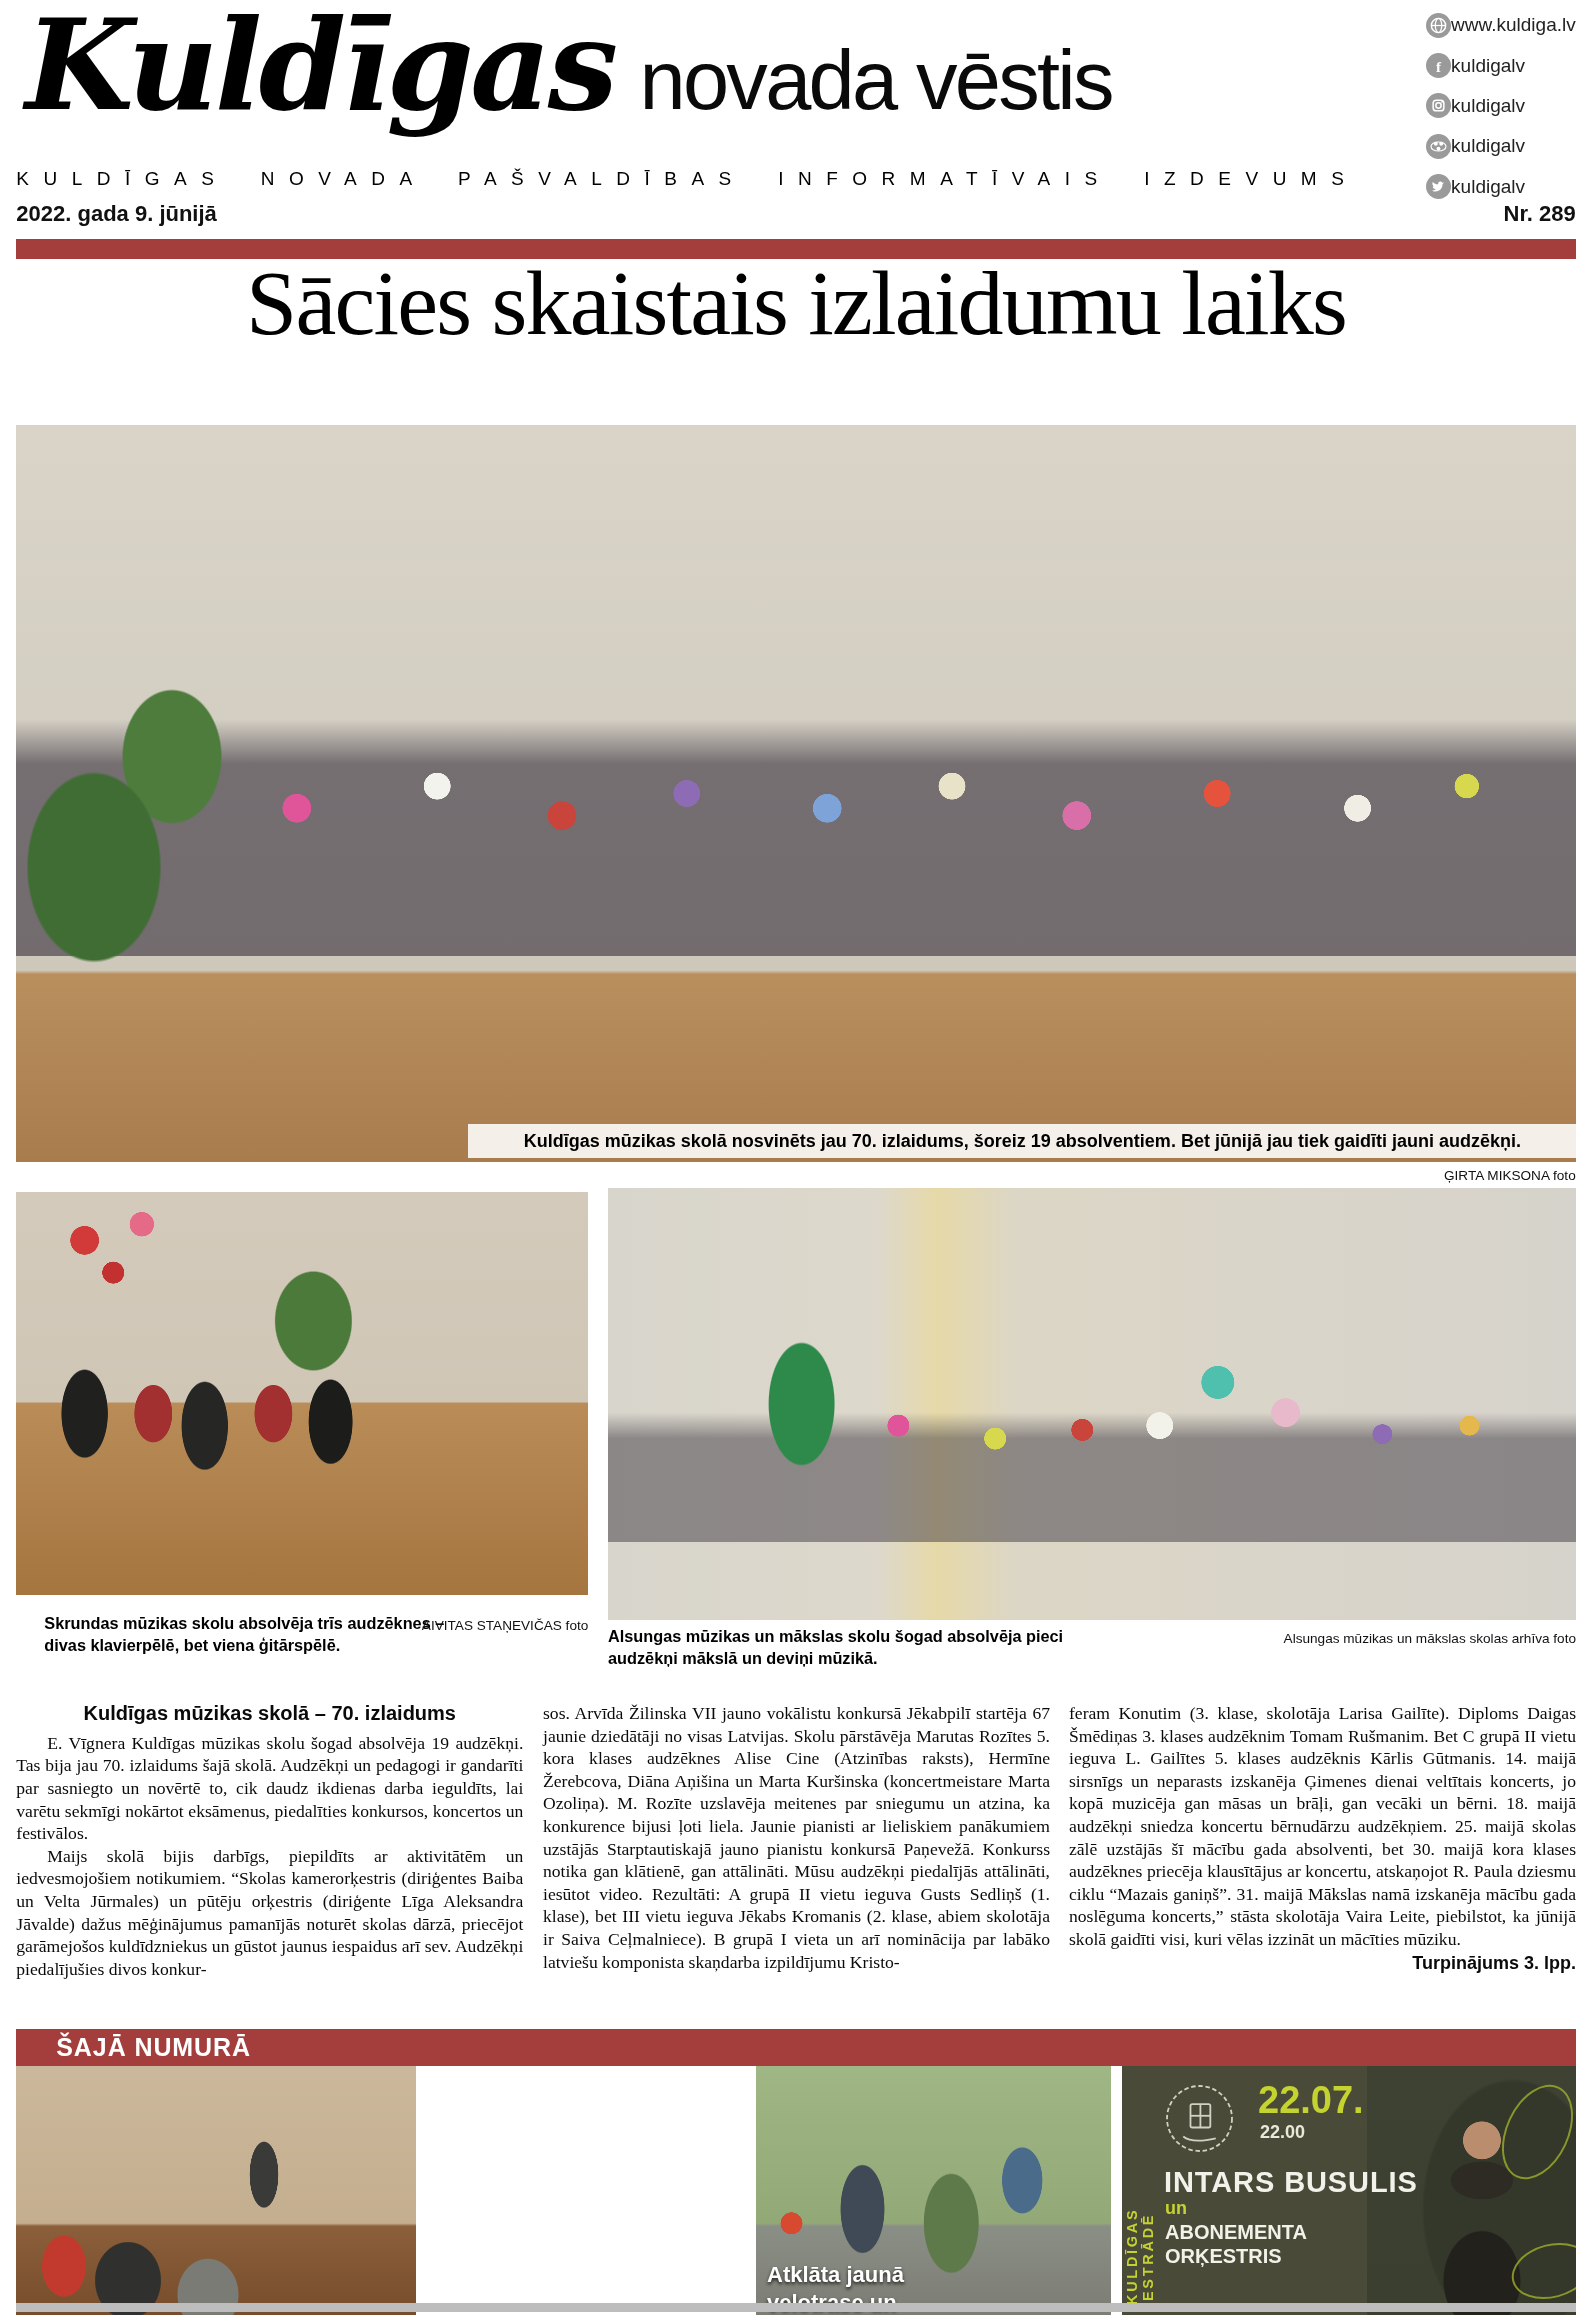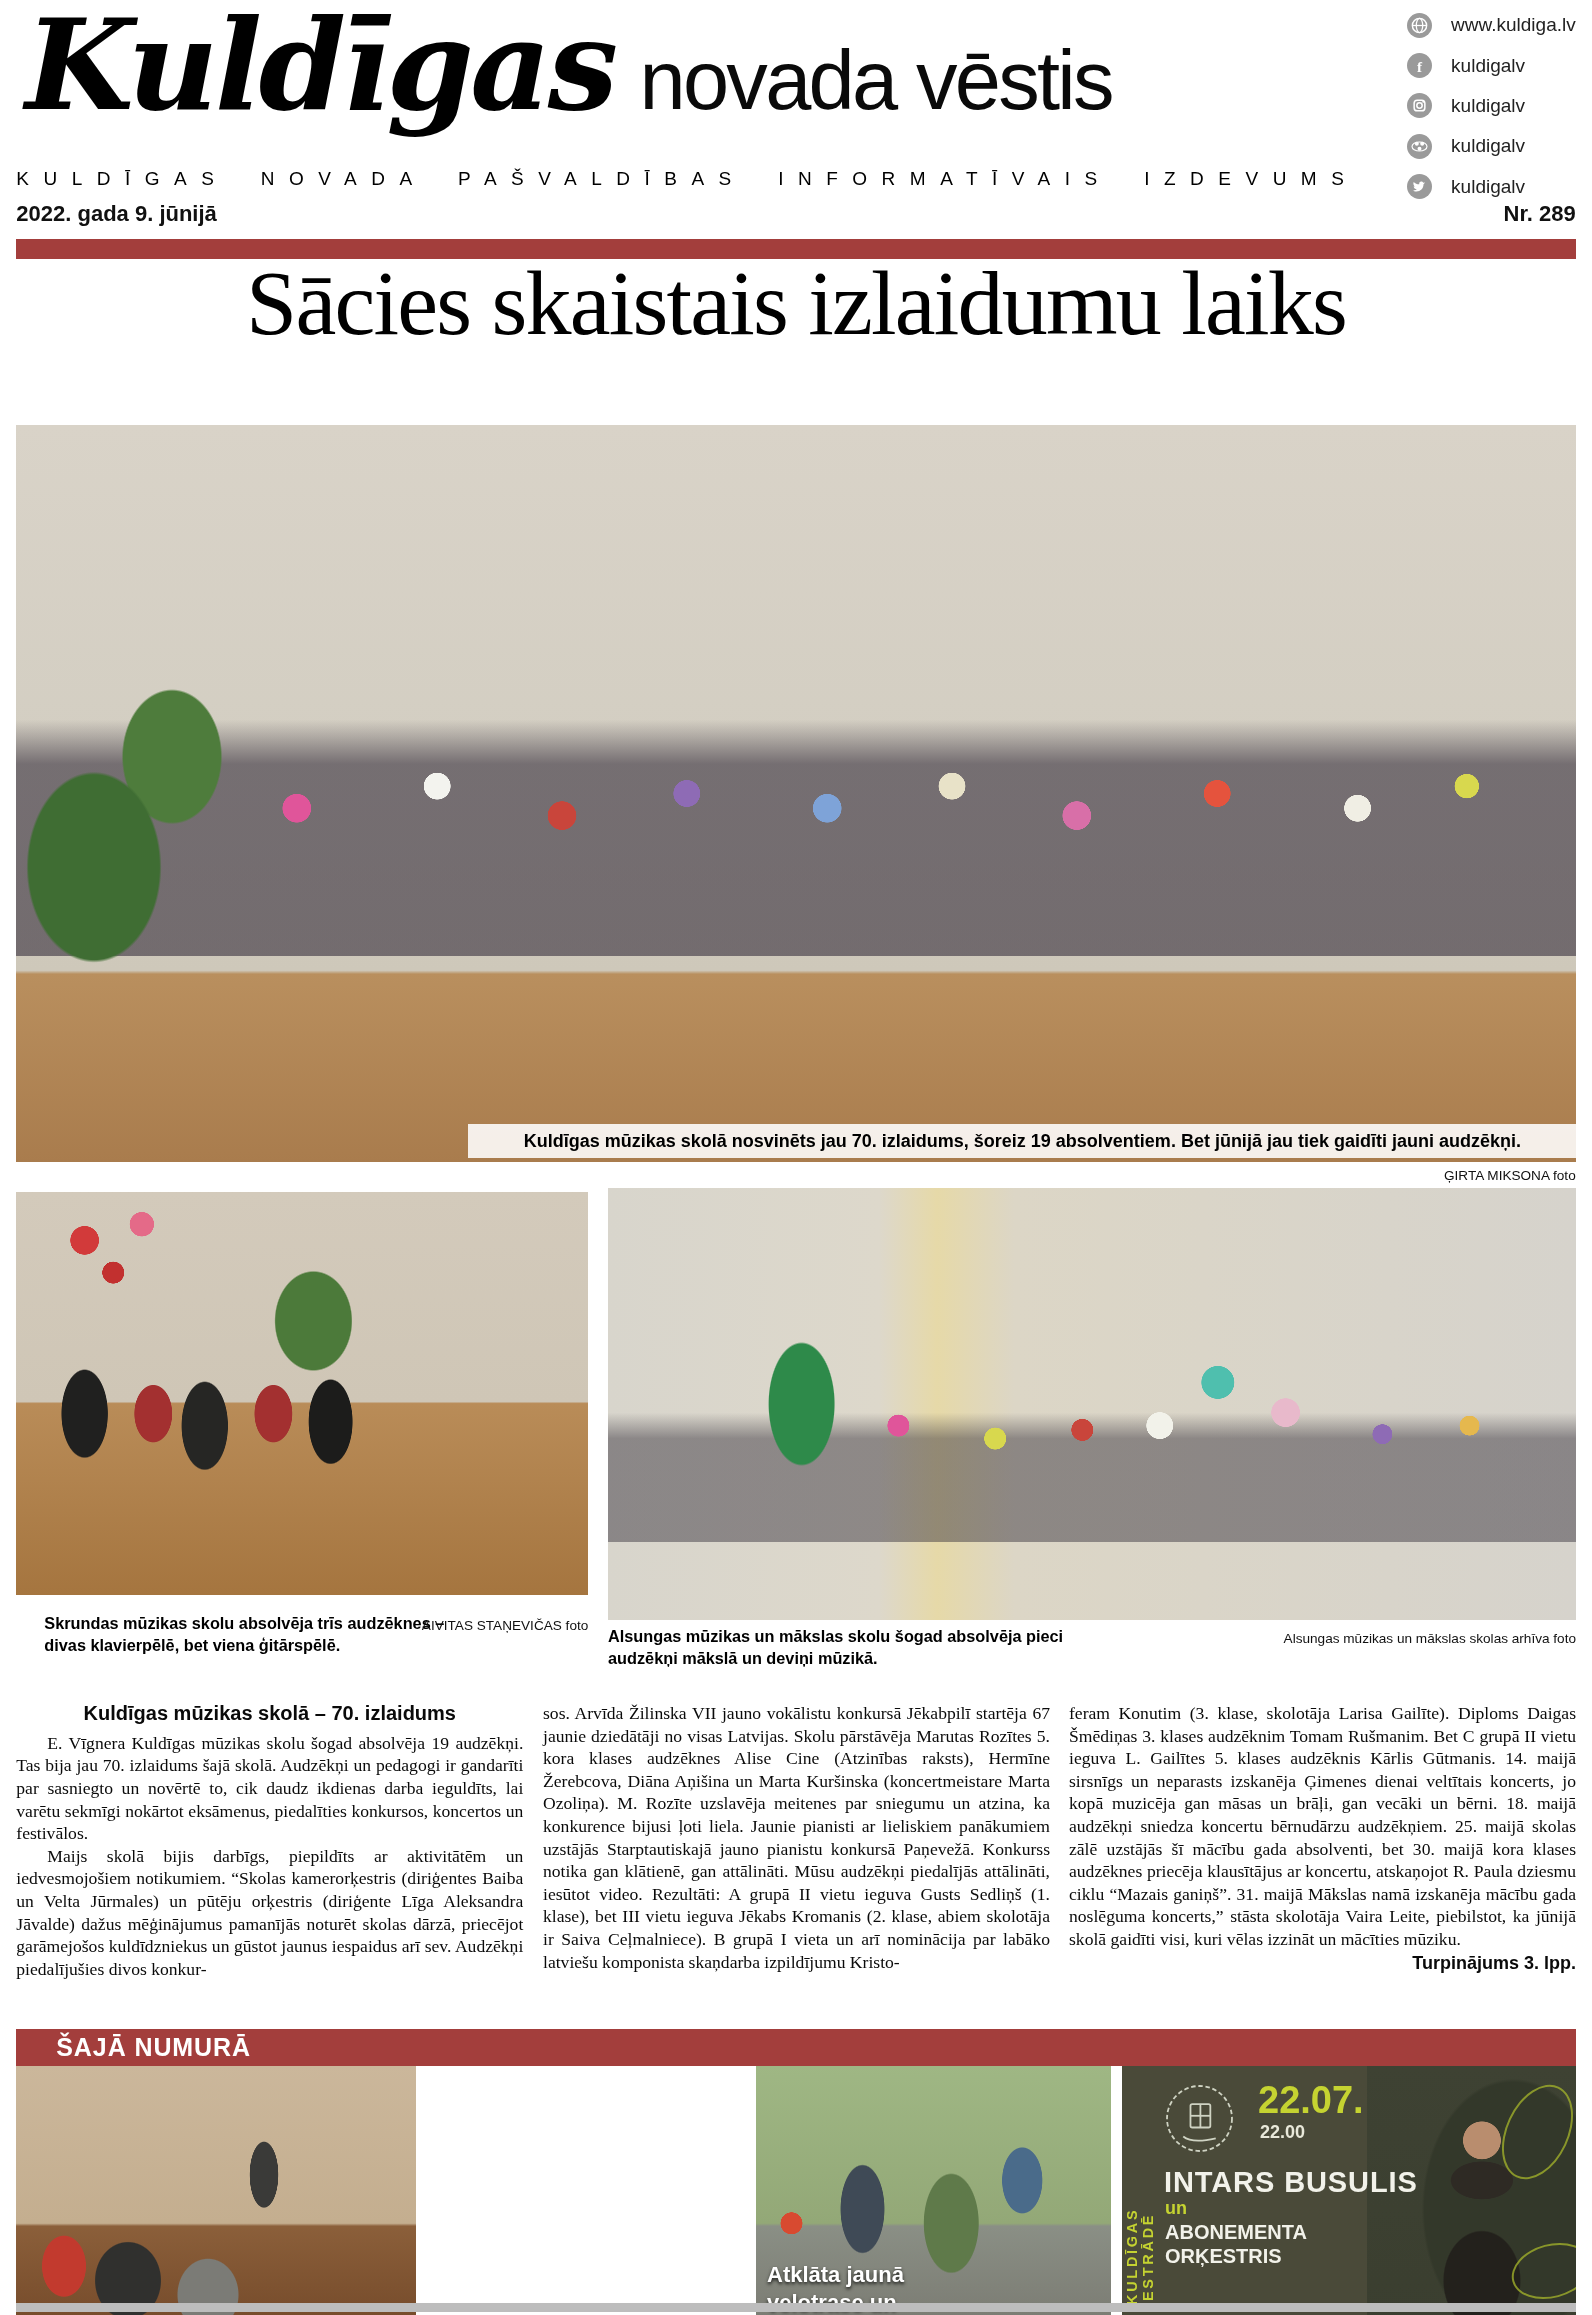--- a/index.html
+++ b/index.html
@@ -17,21 +17,21 @@
   
   .masthead{position:absolute;left:16.3px;top:0;right:16.3px;height:194px;}
   .title-row{position:absolute;left:9px;top:0;display:flex;align-items:baseline;gap:25px;}
   .script-title{font-family:"DejaVu Serif",serif;font-style:italic;font-weight:bold;
                 font-size:125px;line-height:1.05;letter-spacing:-3.6px;color:#000;}
   .sans-title{font-family:"Liberation Sans",sans-serif;font-weight:400;font-size:83px;
               letter-spacing:-2.7px;color:#0a0a0a;}
   .tagline{position:absolute;left:0;top:168px;font-size:19px;font-weight:500;
            letter-spacing:14.5px;word-spacing:12.7px;color:#000;white-space:nowrap;}
   .social-col{position:absolute;right:0;top:12.7px;display:flex;flex-direction:column;gap:15.4px;}
-  .social-row{display:flex;align-items:center;gap:19px;cursor:pointer;}
+  .social-row{display:flex;align-items:center;gap:0;cursor:pointer;}
   .social-row .lbl{font-size:19px;color:#222;}
   .sicon{width:25px;height:25px;flex:0 0 25px;}
 
   .dateline{position:absolute;left:16.3px;right:16.3px;top:201px;display:flex;
             justify-content:space-between;font-size:22px;font-weight:bold;}
   .redbar{position:absolute;left:16.3px;right:16.3px;top:239px;height:20px;
           background:var(--accent-maroon,#a33e3c);}
 
   
   .headline{position:absolute;left:16.3px;right:16.3px;top:255px;text-align:center;

